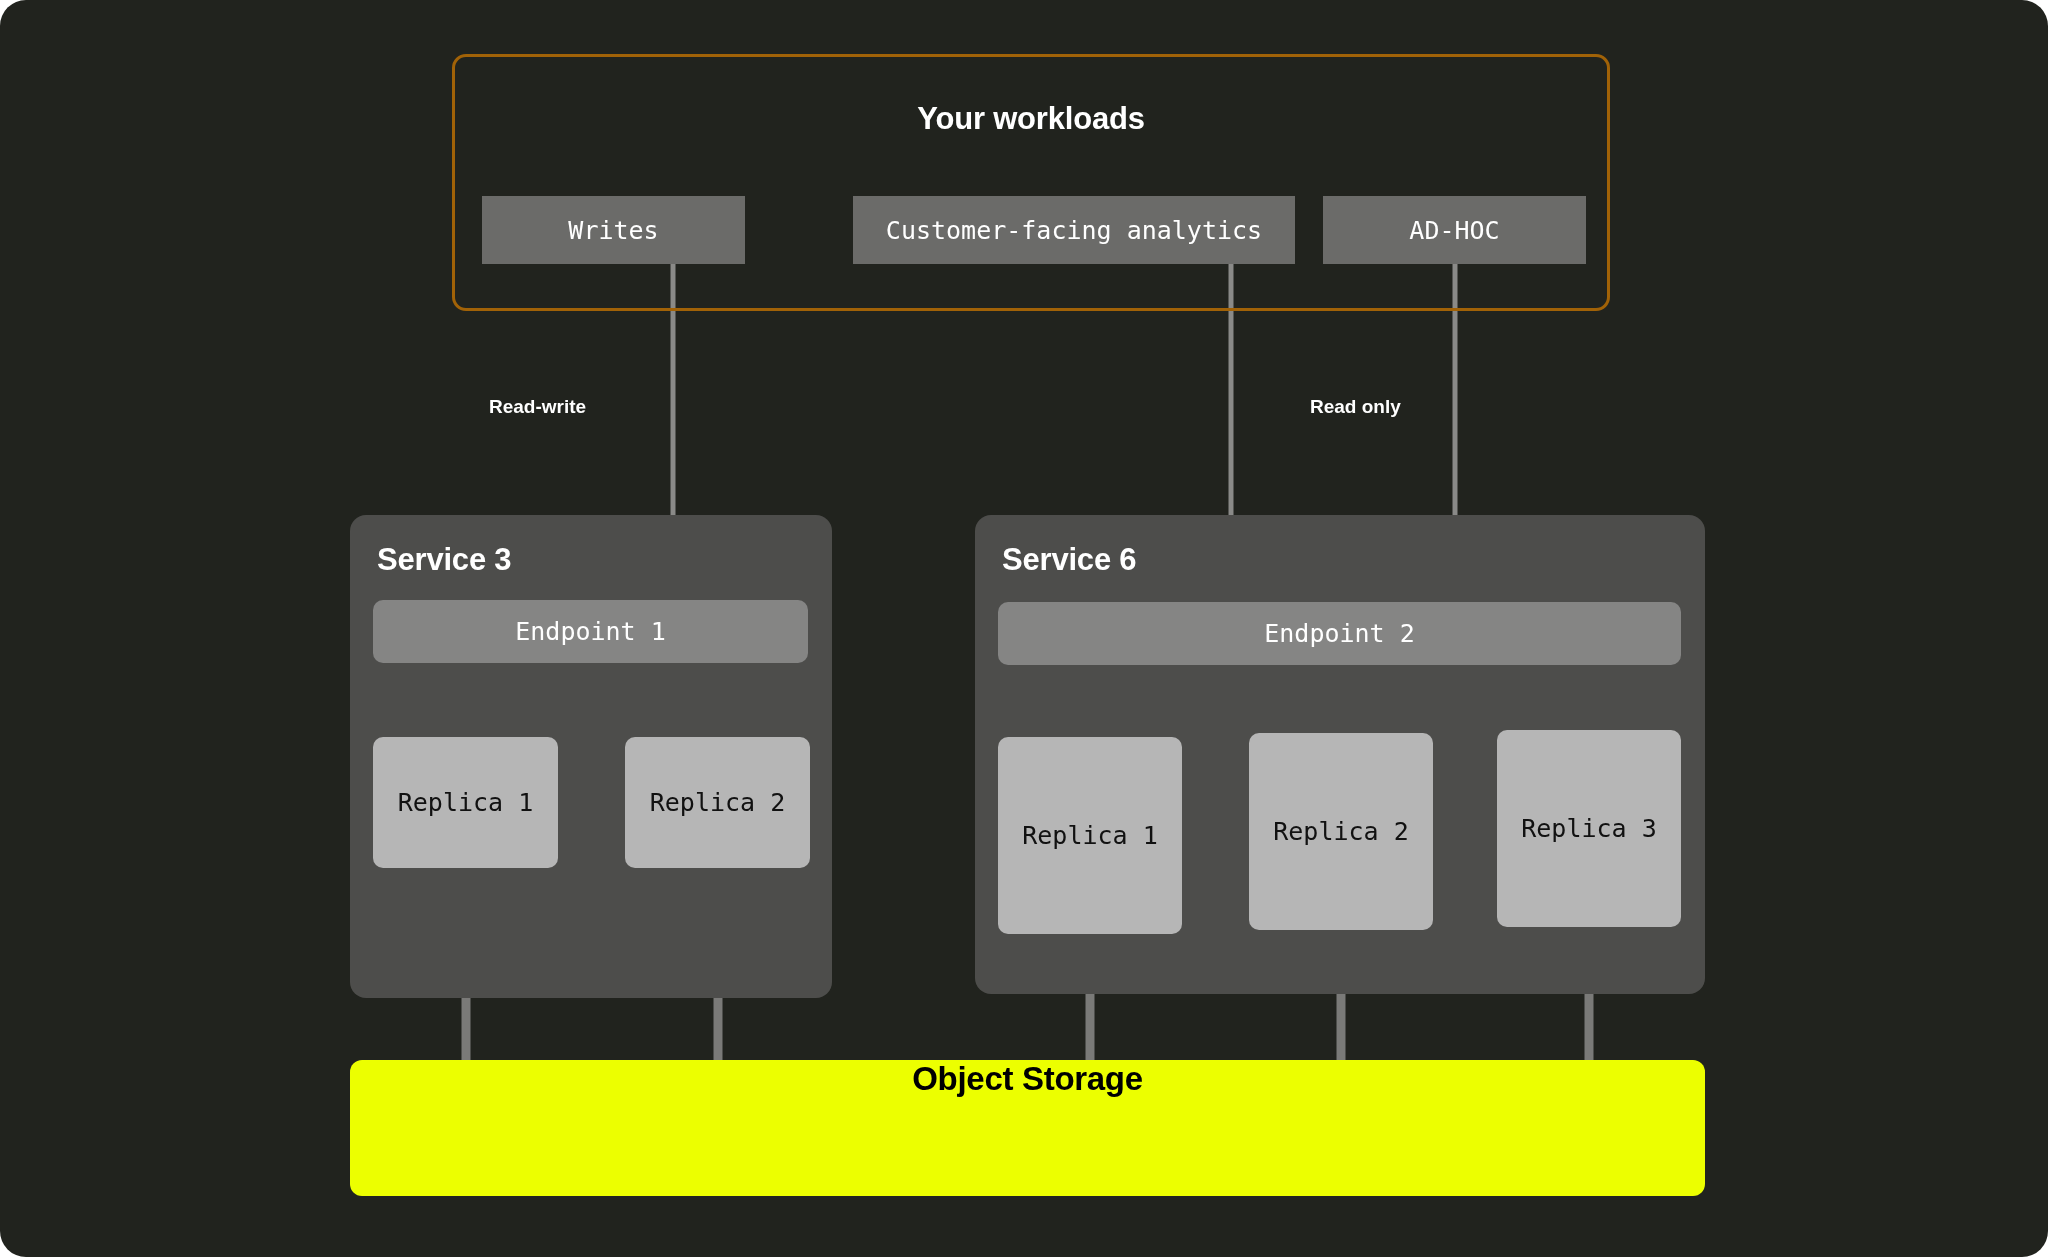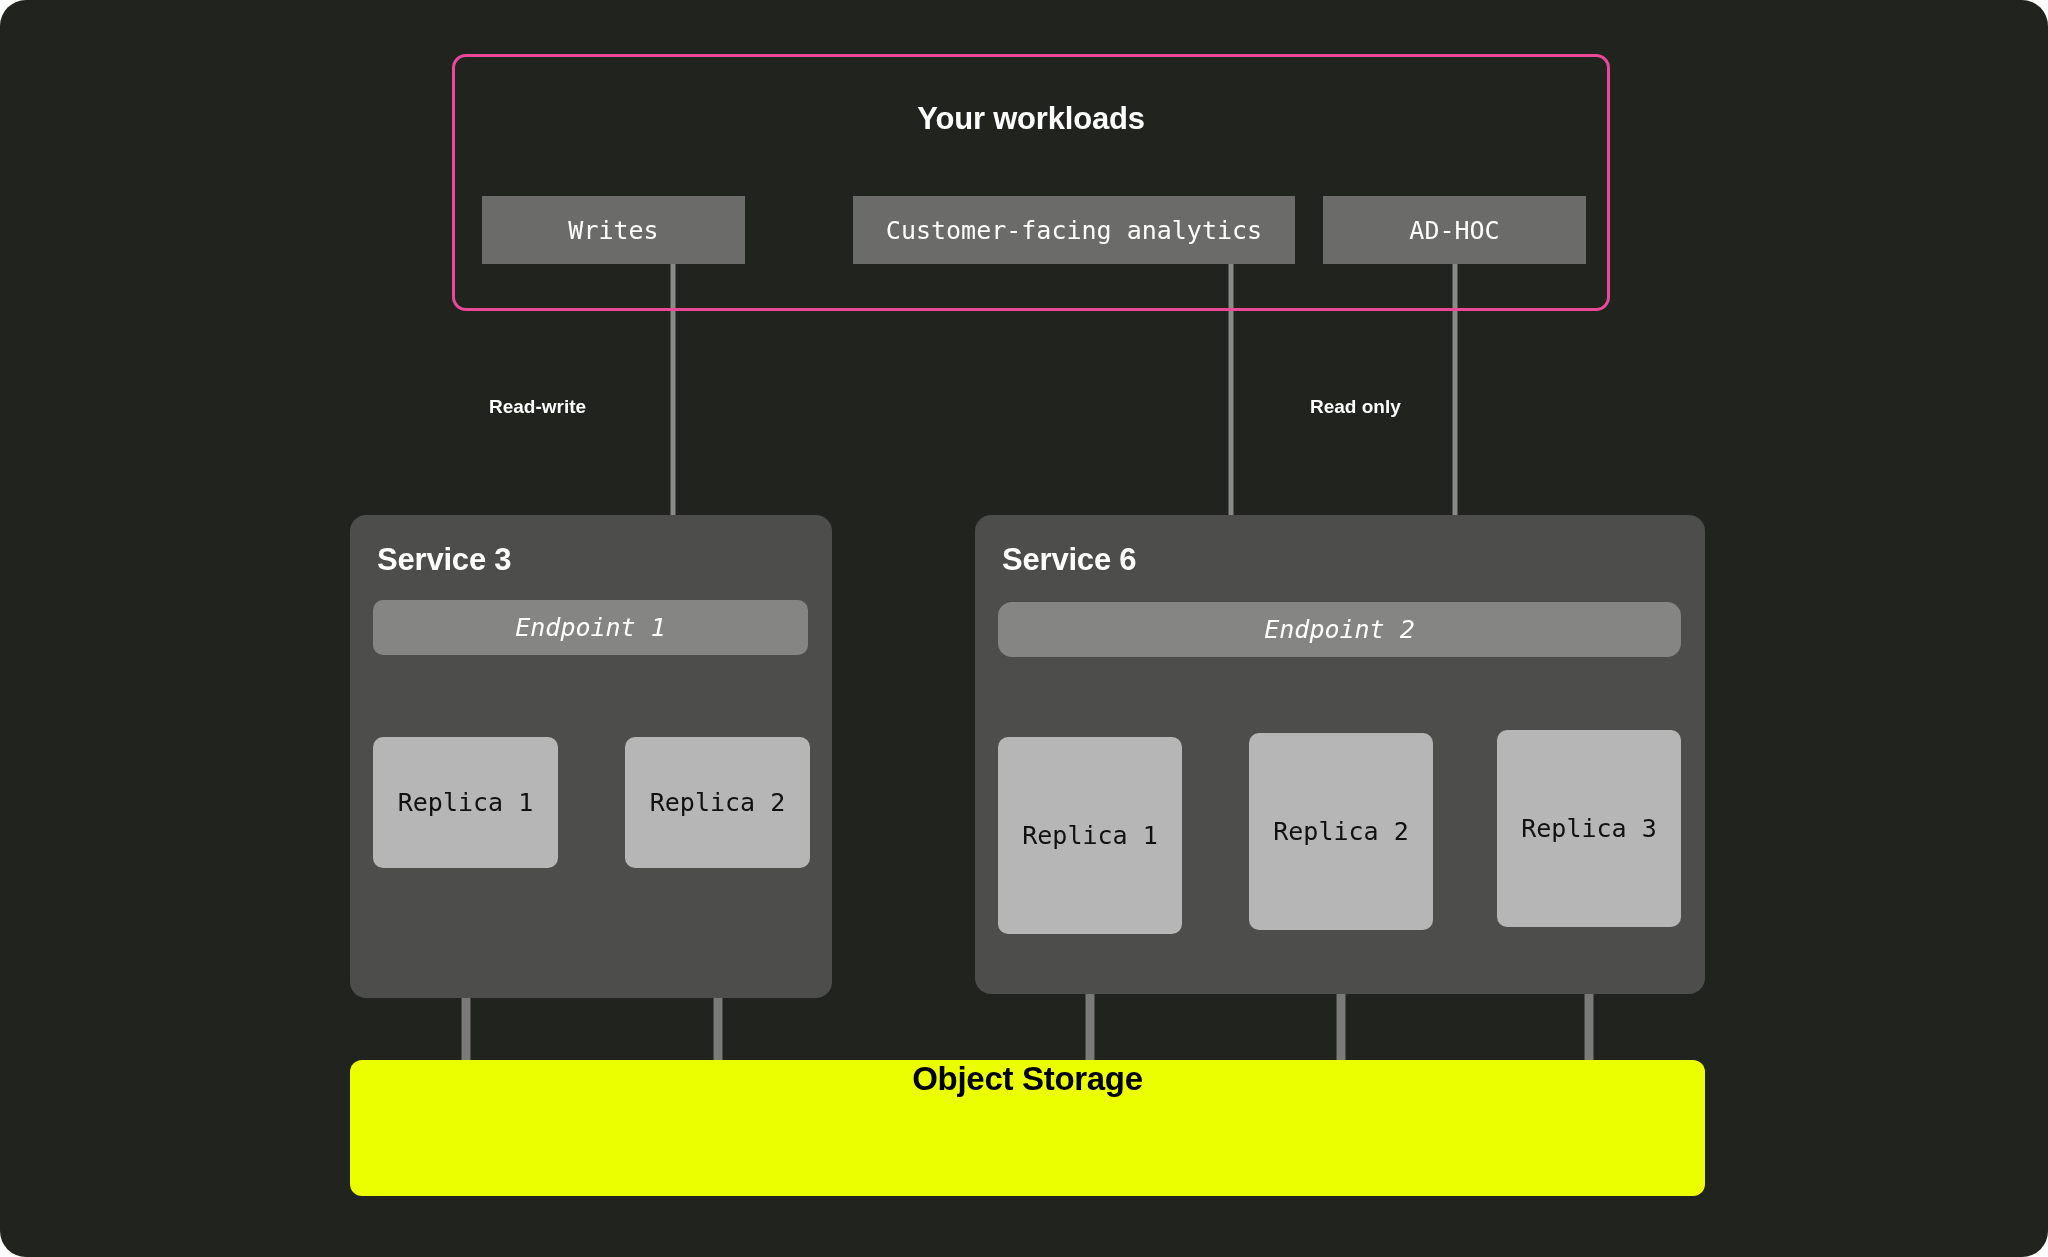--- a/index.html
+++ b/index.html
@@ -30,21 +30,21 @@
     z-index: 1;
   }
 
   
   #workloads-container {
     position: absolute;
     left: 452px;
     top: 54px;
     width: 1158px;
     height: 257px;
-    border: 3px solid #ec4899;
+    border: 3px solid #a16207;
     border-radius: 14px;
     z-index: 3;
     background: transparent;
   }
 
   #workloads-title {
     position: absolute;
     top: 44px;
     left: 0;
     width: 100%;
@@ -102,32 +102,31 @@
     color: #ffffff;
     font-size: 31px;
     font-weight: bold;
     letter-spacing: -0.2px;
   }
 
   .endpoint-bar {
     position: absolute;
     background: #858584;
     border-radius: 10px;
-    height: 55px;
+    height: 63px;
     color: #ffffff;
     font-family: "DejaVu Sans Mono", "Liberation Mono", monospace;
     font-size: 25px;
     display: flex;
     align-items: center;
     justify-content: center;
     z-index: 3;
-    font-style: italic;
   }
   #endpoint-1 { left: 23px; top: 85px; width: 435px; }
-  #endpoint-2 { left: 23px; top: 87px; width: 683px; border-radius: 14px; }
+  #endpoint-2 { left: 23px; top: 87px; width: 683px; }
 
   .replica-box {
     position: absolute;
     background: #b6b6b6;
     border-radius: 10px;
     color: #111111;
     font-family: "DejaVu Sans Mono", "Liberation Mono", monospace;
     font-size: 25px;
     display: flex;
     align-items: center;

